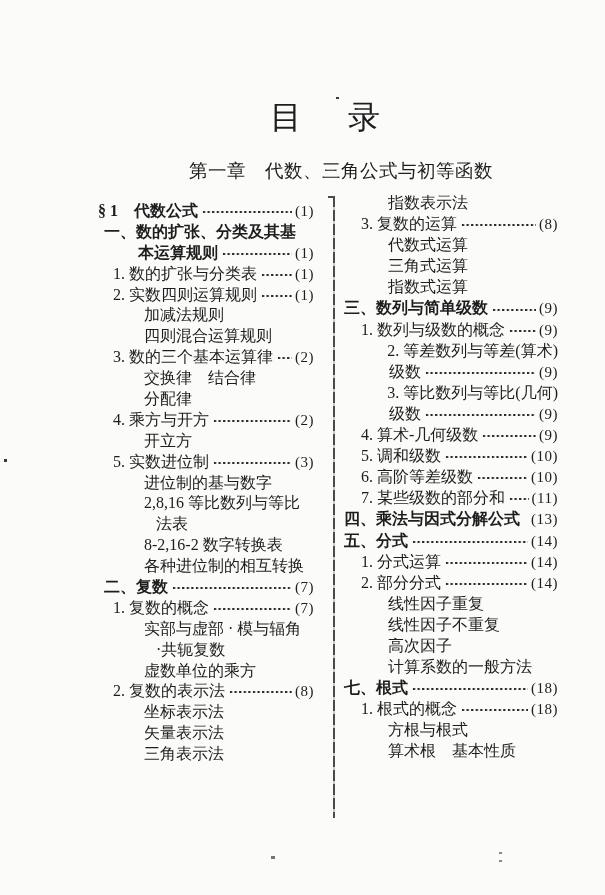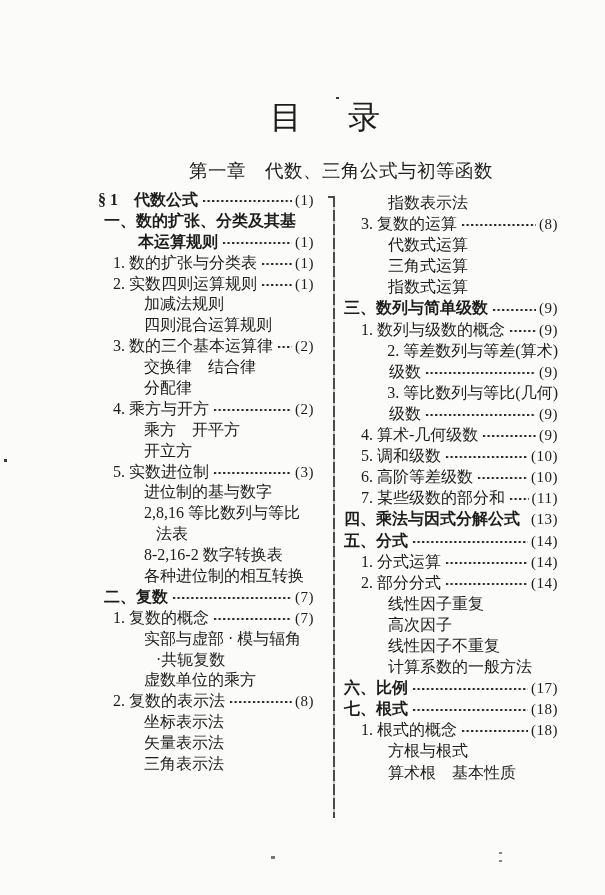--- a/index.html
+++ b/index.html
@@ -17,21 +17,21 @@
     white-space:pre;
   }
   .chapter-heading{
     position:absolute;top:158px;left:189px;
     font-size:18.5px;font-weight:400;letter-spacing:0.5px;
     white-space:pre;
   }
   .col{
     position:absolute;width:216px;font-size:16px;
   }
-  #col-left{left:98px;top:190px;}
+  #col-left{left:98px;top:201px;}
   #col-right{left:342px;top:193px;}
   .row{
     display:flex;align-items:baseline;
     height:20.9px;white-space:nowrap;
   }
   #col-right .row{height:21.1px;}
   .txt{flex-shrink:0;}
   .bold .txt{font-weight:700;}
   .leader{
     flex:1;min-width:0;height:4px;align-self:center;
@@ -132,24 +132,20 @@
     <span class="txt">分配律</span>
 
   </div>
 
   <div class="row lvl-num">
     <span class="txt">4. 乘方与开方</span>
     <span class="leader"></span>
     <span class="pg">(2)</span>
   </div>
 
-  <div class="row lvl-sub">
-    <span class="txt">乘方　开平方</span>
-
-  </div>
 
   <div class="row lvl-sub">
     <span class="txt">开立方</span>
 
   </div>
 
   <div class="row lvl-num">
     <span class="txt">5. 实数进位制</span>
     <span class="leader"></span>
     <span class="pg">(3)</span>
@@ -337,39 +333,34 @@
     <span class="leader"></span>
     <span class="pg">(14)</span>
   </div>
 
   <div class="row lvl-sub">
     <span class="txt">线性因子重复</span>
 
   </div>
 
   <div class="row lvl-sub">
+    <span class="txt">线性因子不重复</span>
+
+  </div>
+
+  <div class="row lvl-sub">
     <span class="txt">高次因子</span>
 
   </div>
 
   <div class="row lvl-sub">
-    <span class="txt">线性因子不重复</span>
-
-  </div>
-
-  <div class="row lvl-sub">
     <span class="txt">计算系数的一般方法</span>
 
   </div>
 
-  <div class="row lvl-h bold">
-    <span class="txt">六、比例</span>
-    <span class="leader"></span>
-    <span class="pg">(17)</span>
-  </div>
 
   <div class="row lvl-h bold">
     <span class="txt">七、根式</span>
     <span class="leader"></span>
     <span class="pg">(18)</span>
   </div>
 
   <div class="row lvl-num">
     <span class="txt">1. 根式的概念</span>
     <span class="leader"></span>

